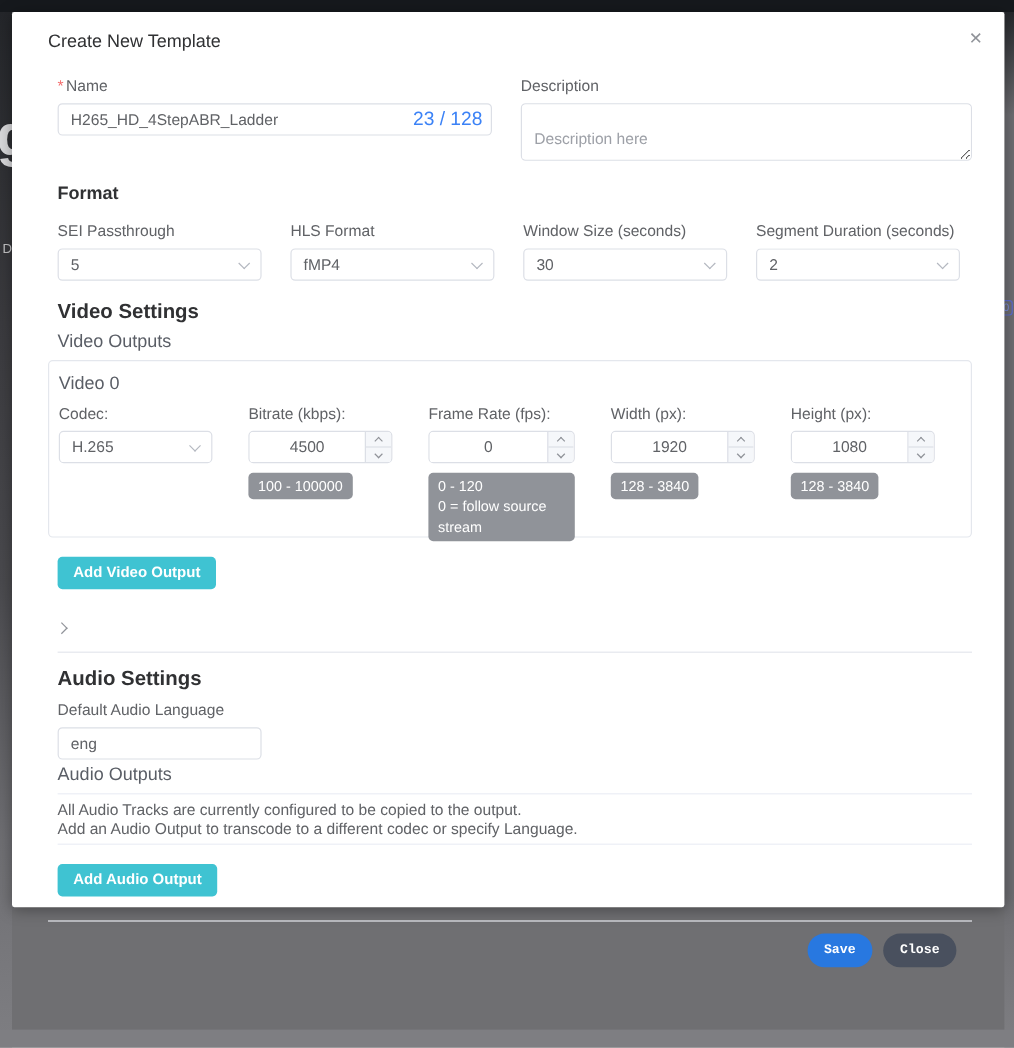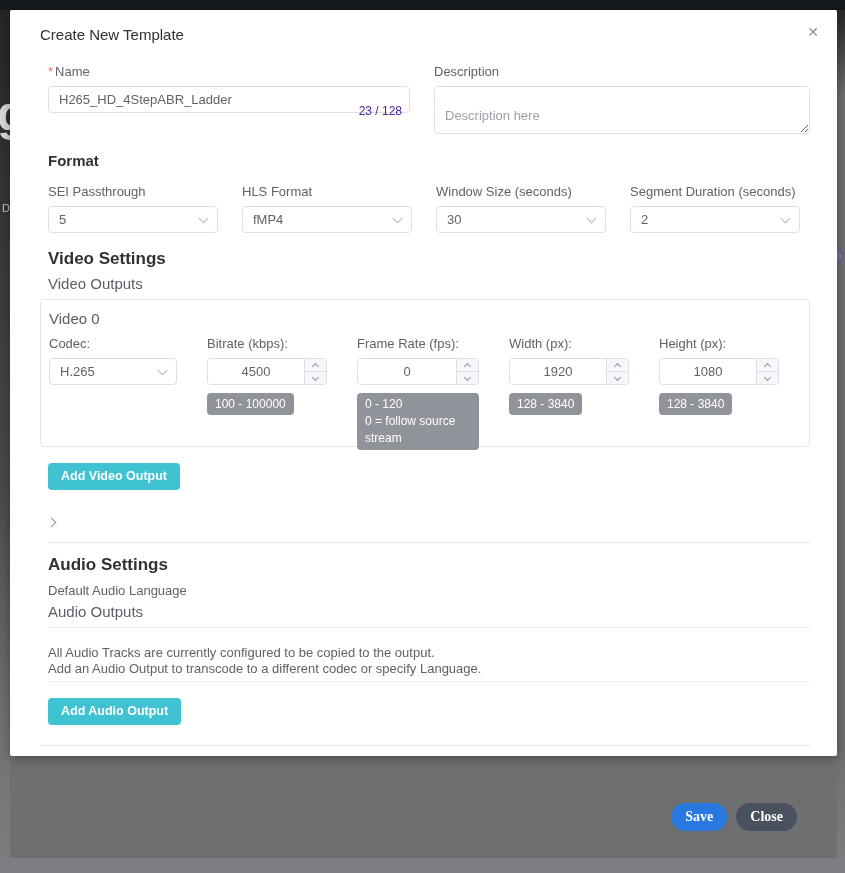--- a/index.html
+++ b/index.html
@@ -30,21 +30,21 @@
   .label { font-size:13px; color:#606266; height:16px; line-height:16px; }
   .req { color:#f56c6c; margin-right:2px; }
 
   
   .top-row { display:flex; gap:24px; }
   .name-col { width:362px; }
   .desc-col { flex:1; max-width:376px; }
   .input-wrap { position:relative; margin-top:6px; }
   .text-input { width:100%; height:27px; border:1px solid #dcdfe6; border-radius:4px; padding:0 64px 0 10px;
                 font-size:13px; color:#606266; font-family:"Liberation Sans",sans-serif; outline:none; }
-  .counter { position:absolute; right:8px; top:0; line-height:27px; font-size:12px; color:#4c1d95;margin-top:12px; }
+  .counter { position:absolute; right:8px; top:0; line-height:27px; font-size:16px; color:#3b82f6; }
   .desc-area { width:100%; height:48px; margin-top:6px; border:1px solid #dcdfe6; border-radius:4px;
                padding:21px 10px; font-size:13px; color:#606266; font-family:"Liberation Sans",sans-serif; outline:none; }
   .desc-area::placeholder { color:#9da0a7; }
 
   
   .h-format   { margin-top:14px; font-size:15px; font-weight:700; color:#303133; height:18px; }
   .h-big      { margin-top:16px; font-size:17px; font-weight:700; color:#303133; height:22px; }
   .h-sub      { margin-top:4px;  font-size:15px; font-weight:500; color:#5a5e66; height:18px; }
 
   
@@ -86,28 +86,28 @@
   
   .adv-row { margin-top:24px; height:29px; display:flex; align-items:flex-start; justify-content:space-between;
              border-bottom:1px solid #e4e7ed; cursor:pointer; }
   .adv-label { font-size:15px; color:#303133; }
   .adv-chev { width:7px; height:7px; border-top:1px solid #909399; border-right:1px solid #909399;
               transform:rotate(45deg); margin:5px 14px 0 0; }
 
   
   .lang-input { width:170px; height:27px; margin-top:6px; border:1px solid #dcdfe6; border-radius:4px;
                 padding:0 10px; font-size:13px; color:#606266; font-family:"Liberation Sans",sans-serif; outline:none; }
-  .info-block { margin-top:6px; border-top:1px solid #ebeef5; border-bottom:1px solid #ebeef5; padding:17px 0 4px 0; }
+  .info-block { margin-top:6px; border-top:1px solid #ebeef5; border-bottom:1px solid #ebeef5; padding:5px 0 4px 0; }
   .info-line { font-size:13px; color:#606266; line-height:16px; }
 
   
   .footer-sep { margin-top:20px; margin-left:-8px; width:770px; border-top:1px solid #e4e7ed; }
   .modal-footer { display:flex; justify-content:flex-end; gap:9px; padding:10px 13px 0 0; }
   .pill { height:28px; line-height:28px; padding:0 14px; border:none; border-radius:14px; color:#fff;
-          font-size:14px; font-weight:700; cursor:pointer; font-family:Liberation Serif, serif;margin-top:47px; }
+          font-size:11px; font-weight:700; cursor:pointer; font-family:Liberation Mono, monospace; }
   .pill.save { background:#2878e0; }
   .pill.close { background:#49505e; }
 </style>
 </head>
 <body>
 
 <div class="backdrop-top"></div>
 <div class="backdrop-left">
   <div class="peek-g">g</div>
   <div class="peek-d">D</div>
@@ -263,20 +263,21 @@
 
     <button class="teal-btn">Add Video Output</button>
 
     <div class="adv-row">
       <i class="adv-chev"></i>
     </div>
 
     
     <div class="h-big" style="margin-top:12px;">Audio Settings</div>
     <div class="label" style="margin-top:6px;">Default Audio Language</div>
+    <input class="lang-input" value="eng" style="">
 
     <div class="h-sub" style="margin-top:4px;">Audio Outputs</div>
 
     <div class="info-block">
       <div class="info-line">All Audio Tracks are currently configured to be copied to the output.</div>
       <div class="info-line">Add an Audio Output to transcode to a different codec or specify Language.</div>
     </div>
 
     <button class="teal-btn">Add Audio Output</button>
 

